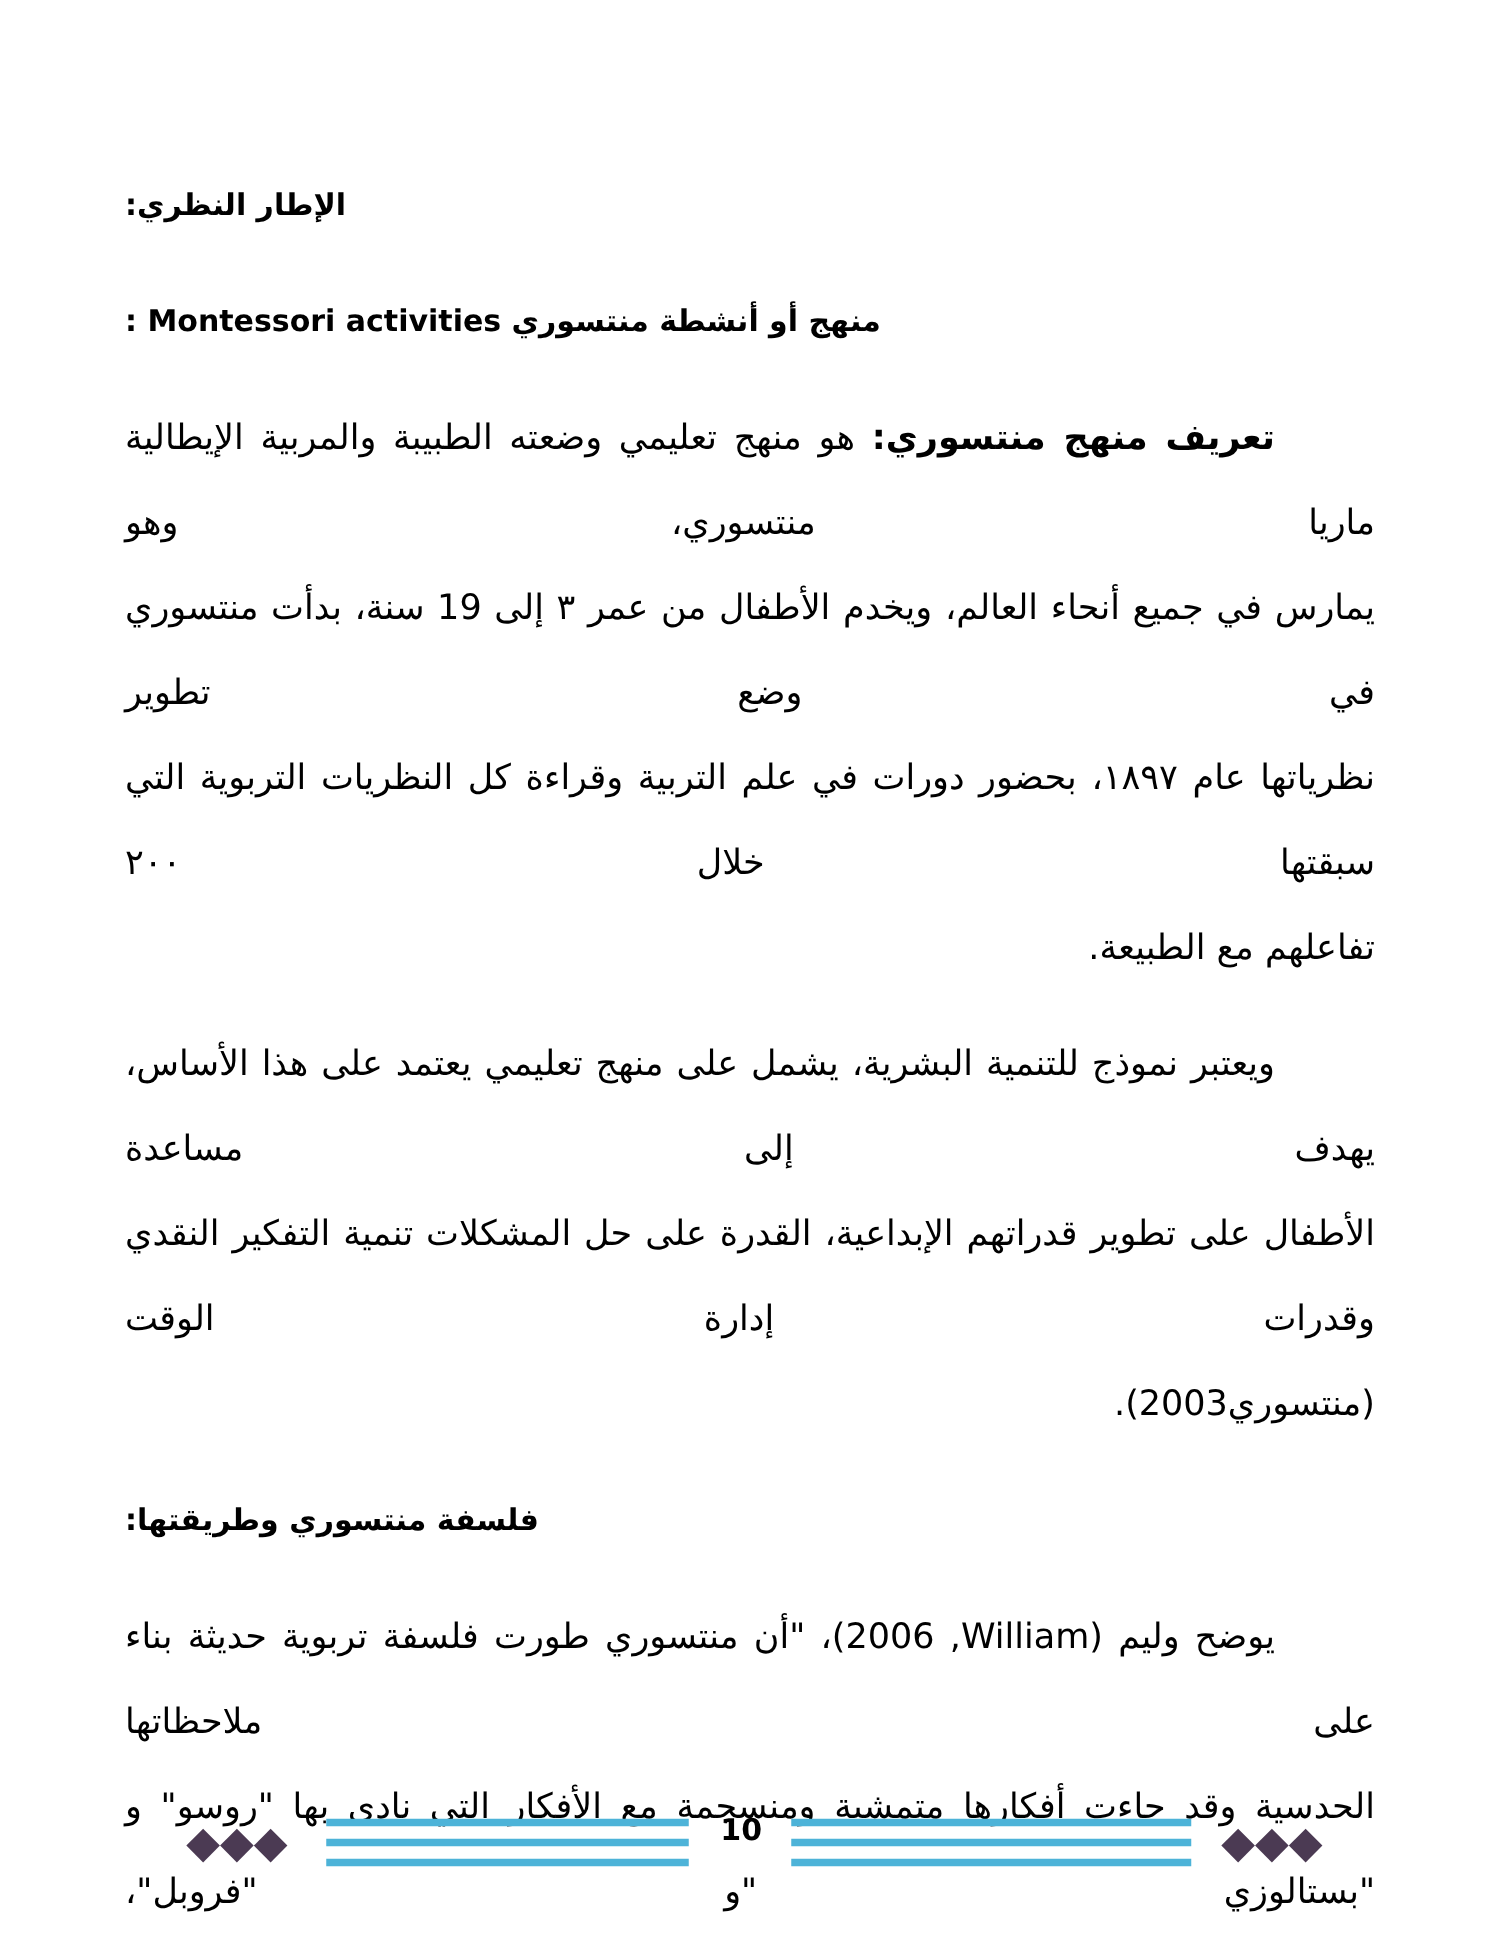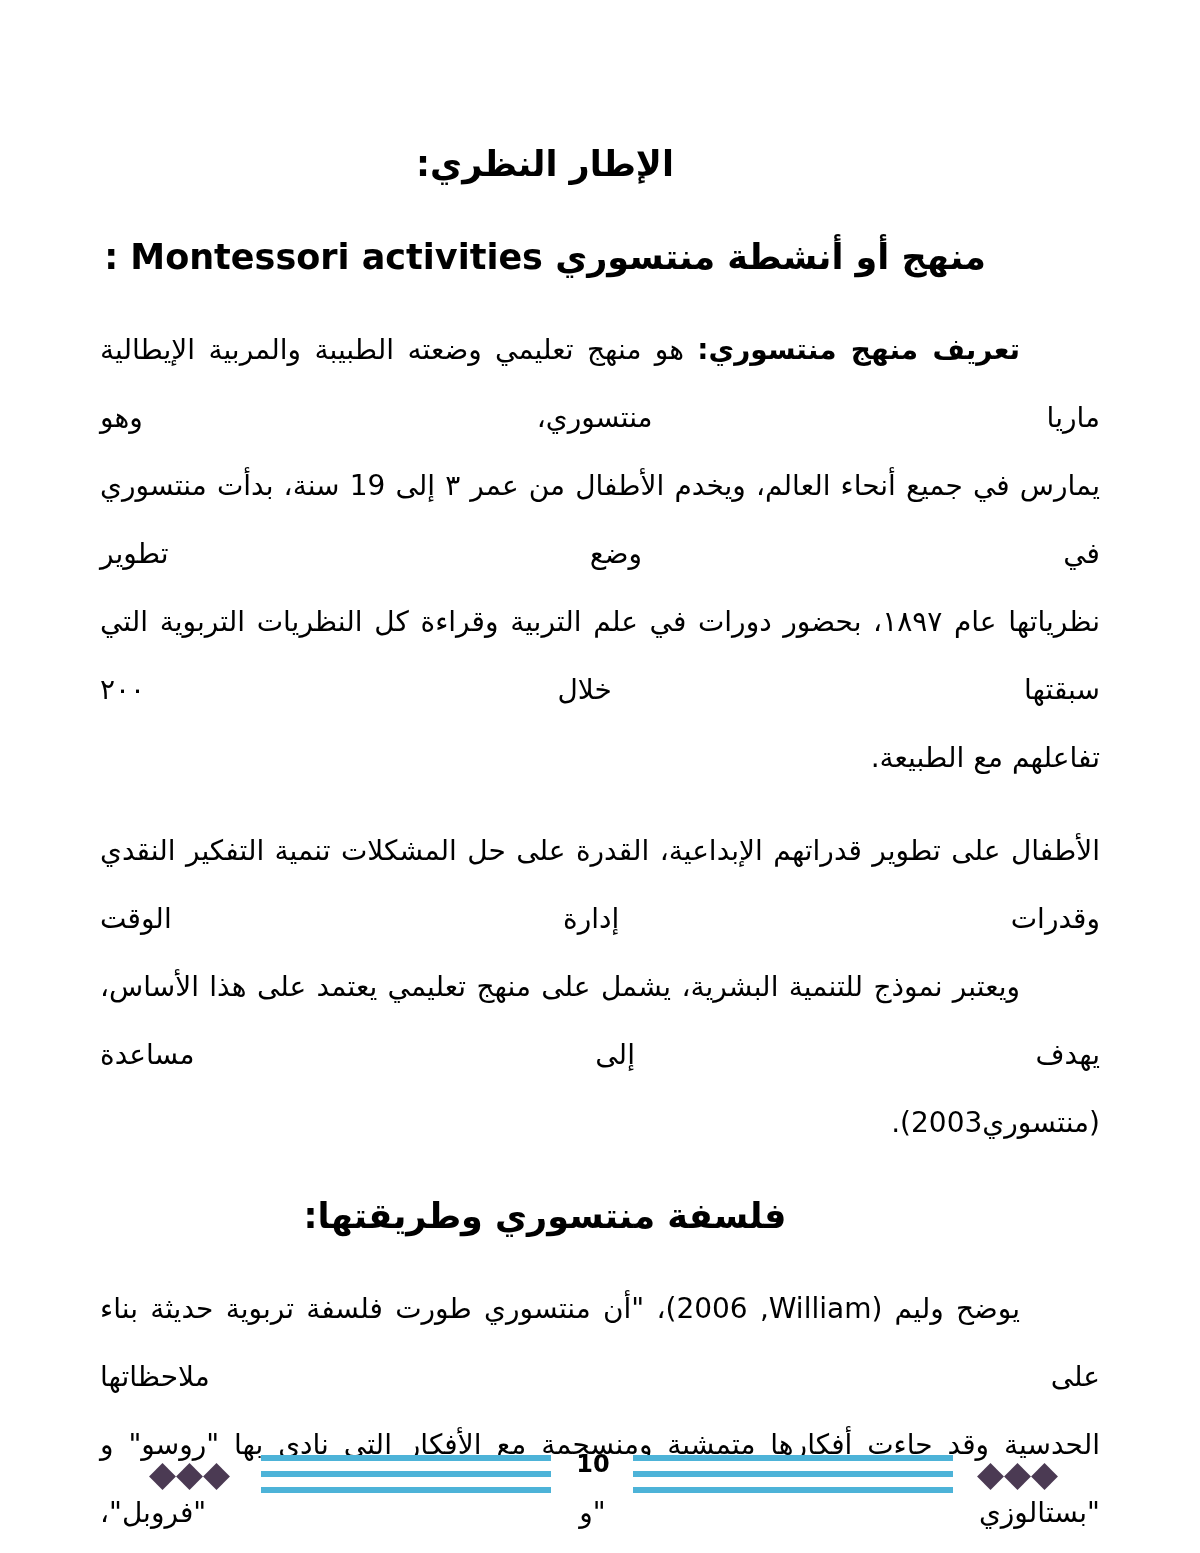--- a/index.html
+++ b/index.html
@@ -12,24 +12,24 @@
     color:#000;
     direction:rtl;
   }
   .content {
     position:absolute;
     top:130px; right:100px; left:100px;
   }
   .block { margin-bottom:25px; }
   .heading {
     font-weight:bold;
-    font-size:35px;
+    font-size:24px;
     line-height:68px;
     padding-right:110px;
-    text-align:center;
+    text-align:left;
   }
   .line {
     font-size:28px;
     line-height:68px;
     text-align:right;
     white-space:normal;
   }
   .line.just {
     text-align:justify;
     text-align-last:justify;
@@ -85,22 +85,22 @@
     <div class="block">
       <div class="line just indent">
         <span class="lead">تعريف منهج منتسوري:</span><span> هو منهج تعليمي وضعته الطبيبة والمربية الإيطالية ماريا منتسوري، وهو</span>
       </div>
       <div class="line just">يمارس في جميع أنحاء العالم، ويخدم الأطفال من عمر ٣ إلى 19 سنة، بدأت منتسوري في وضع تطوير</div>
       <div class="line just">نظرياتها عام ١٨٩٧، بحضور دورات في علم التربية وقراءة كل النظريات التربوية التي سبقتها خلال ٢٠٠</div>
       <div class="line">تفاعلهم مع الطبيعة.</div>
     </div>
 
     <div class="block">
+      <div class="line just indent">ويعتبر نموذج للتنمية البشرية، يشمل على منهج تعليمي يعتمد على هذا الأساس، يهدف إلى مساعدة</div>
       <div class="line just">الأطفال على تطوير قدراتهم الإبداعية، القدرة على حل المشكلات تنمية التفكير النقدي وقدرات إدارة الوقت</div>
-      <div class="line just indent">ويعتبر نموذج للتنمية البشرية، يشمل على منهج تعليمي يعتمد على هذا الأساس، يهدف إلى مساعدة</div>
       <div class="line">(منتسوري2003).</div>
     </div>
 
     <div class="heading block">فلسفة منتسوري وطريقتها:</div>
 
     <div class="block">
       <div class="line just indent">يوضح وليم  ⁦(2006 ,William)⁩، "أن منتسوري طورت فلسفة تربوية حديثة بناء على ملاحظاتها</div>
       <div class="line just">الحدسية وقد جاءت أفكارها متمشية ومنسجمة مع الأفكار التي نادى بها "روسو" و "بستالوزي "و "فروبل"،</div>
 
     </div>

